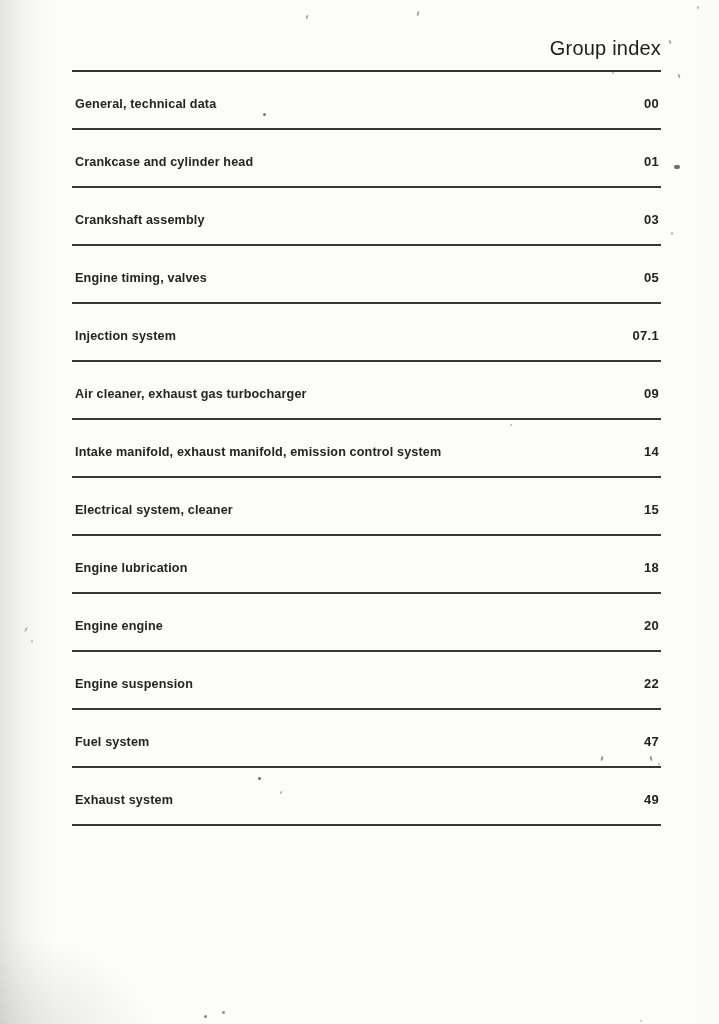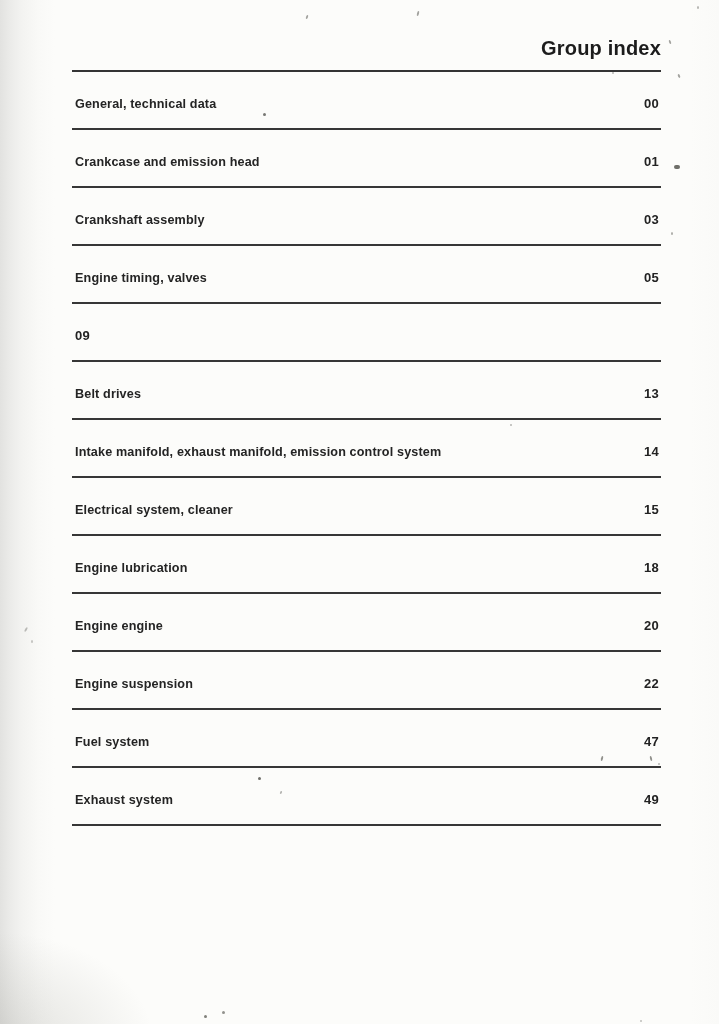--- a/index.html
+++ b/index.html
@@ -23,21 +23,21 @@
     left: 72px;
     top: 0;
     width: 589px;
   }
   .title {
     margin: 0;
     position: absolute;
     top: 37px;
     right: 0;
     font-size: 20px;
-    font-weight: bold;
+    font-weight: normal;
     letter-spacing: 0.2px;
     color: #1c1c1c;
     white-space: nowrap;
   }
   .index {
     position: absolute;
     top: 70px;
     left: 0;
     width: 589px;
     border-top: 2px solid #343434;
@@ -76,37 +76,38 @@
 
   <div class="content">
     <h1 class="title">Group index</h1>
 
     <div class="index">
       <div class="row">
         <span class="label">General, technical data</span>
         <span class="code">00</span>
       </div>
       <div class="row">
-        <span class="label">Crankcase and emission head</span>
+        <span class="label">Crankcase and cylinder head</span>
         <span class="code">01</span>
       </div>
       <div class="row">
         <span class="label">Crankshaft assembly</span>
         <span class="code">03</span>
       </div>
       <div class="row">
         <span class="label">Engine timing, valves</span>
         <span class="code">05</span>
       </div>
       <div class="row">
-        <span class="code">09</span>
+        <span class="label">Injection system</span>
+        <span class="code">07.1</span>
       </div>
       <div class="row">
-        <span class="label">Belt drives</span>
-        <span class="code">13</span>
+        <span class="label">Air cleaner, exhaust gas turbocharger</span>
+        <span class="code">09</span>
       </div>
       <div class="row">
         <span class="label">Intake manifold, exhaust manifold, emission control system</span>
         <span class="code">14</span>
       </div>
       <div class="row">
         <span class="label">Electrical system, cleaner</span>
         <span class="code">15</span>
       </div>
       <div class="row">

